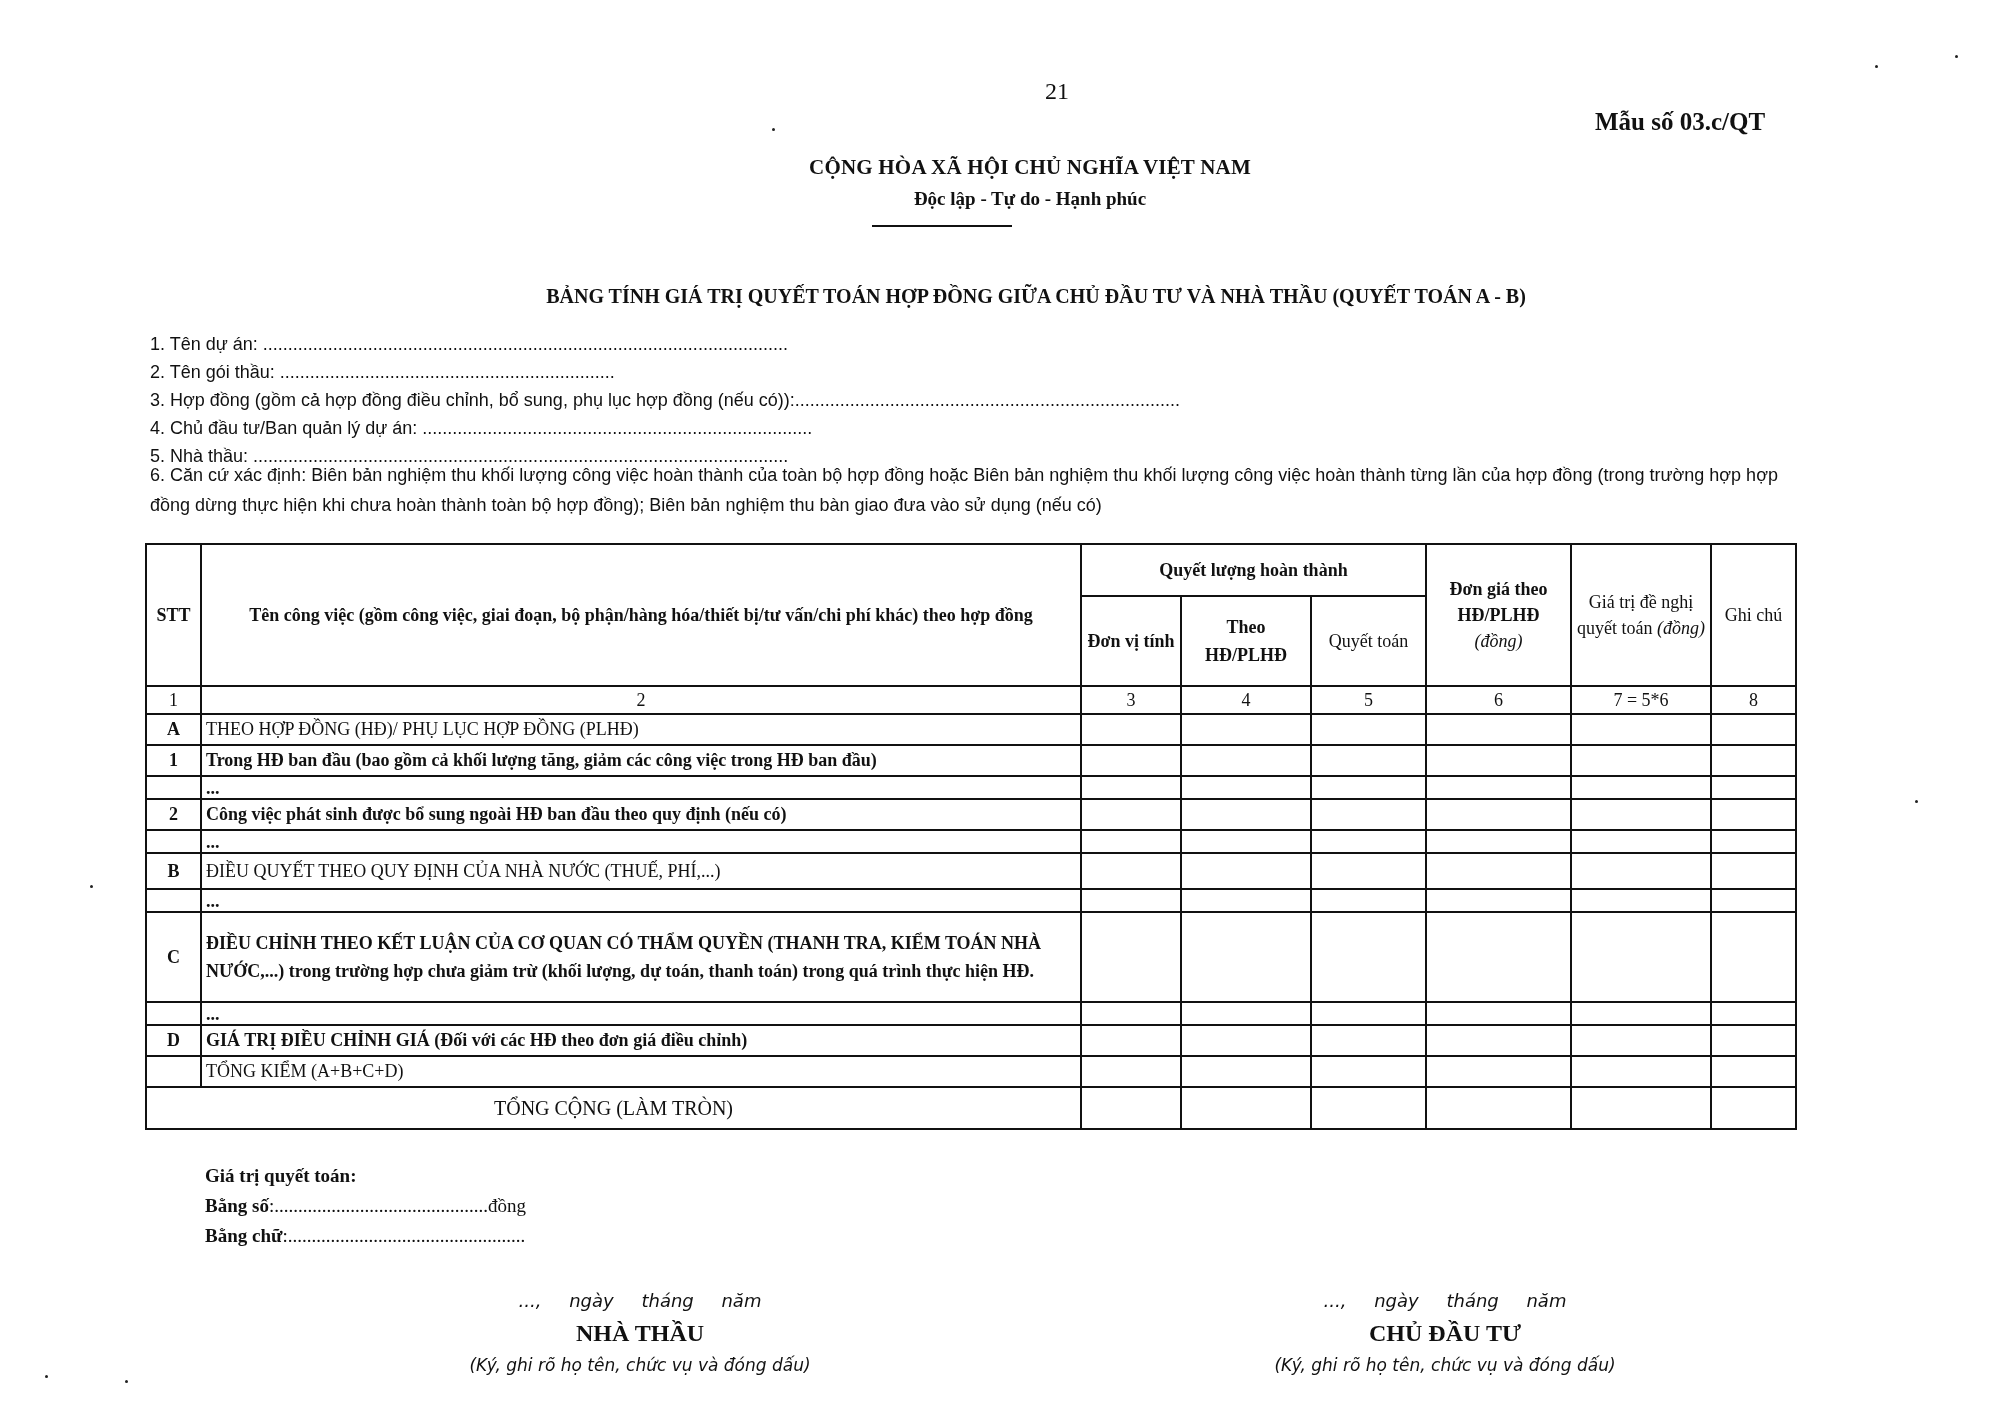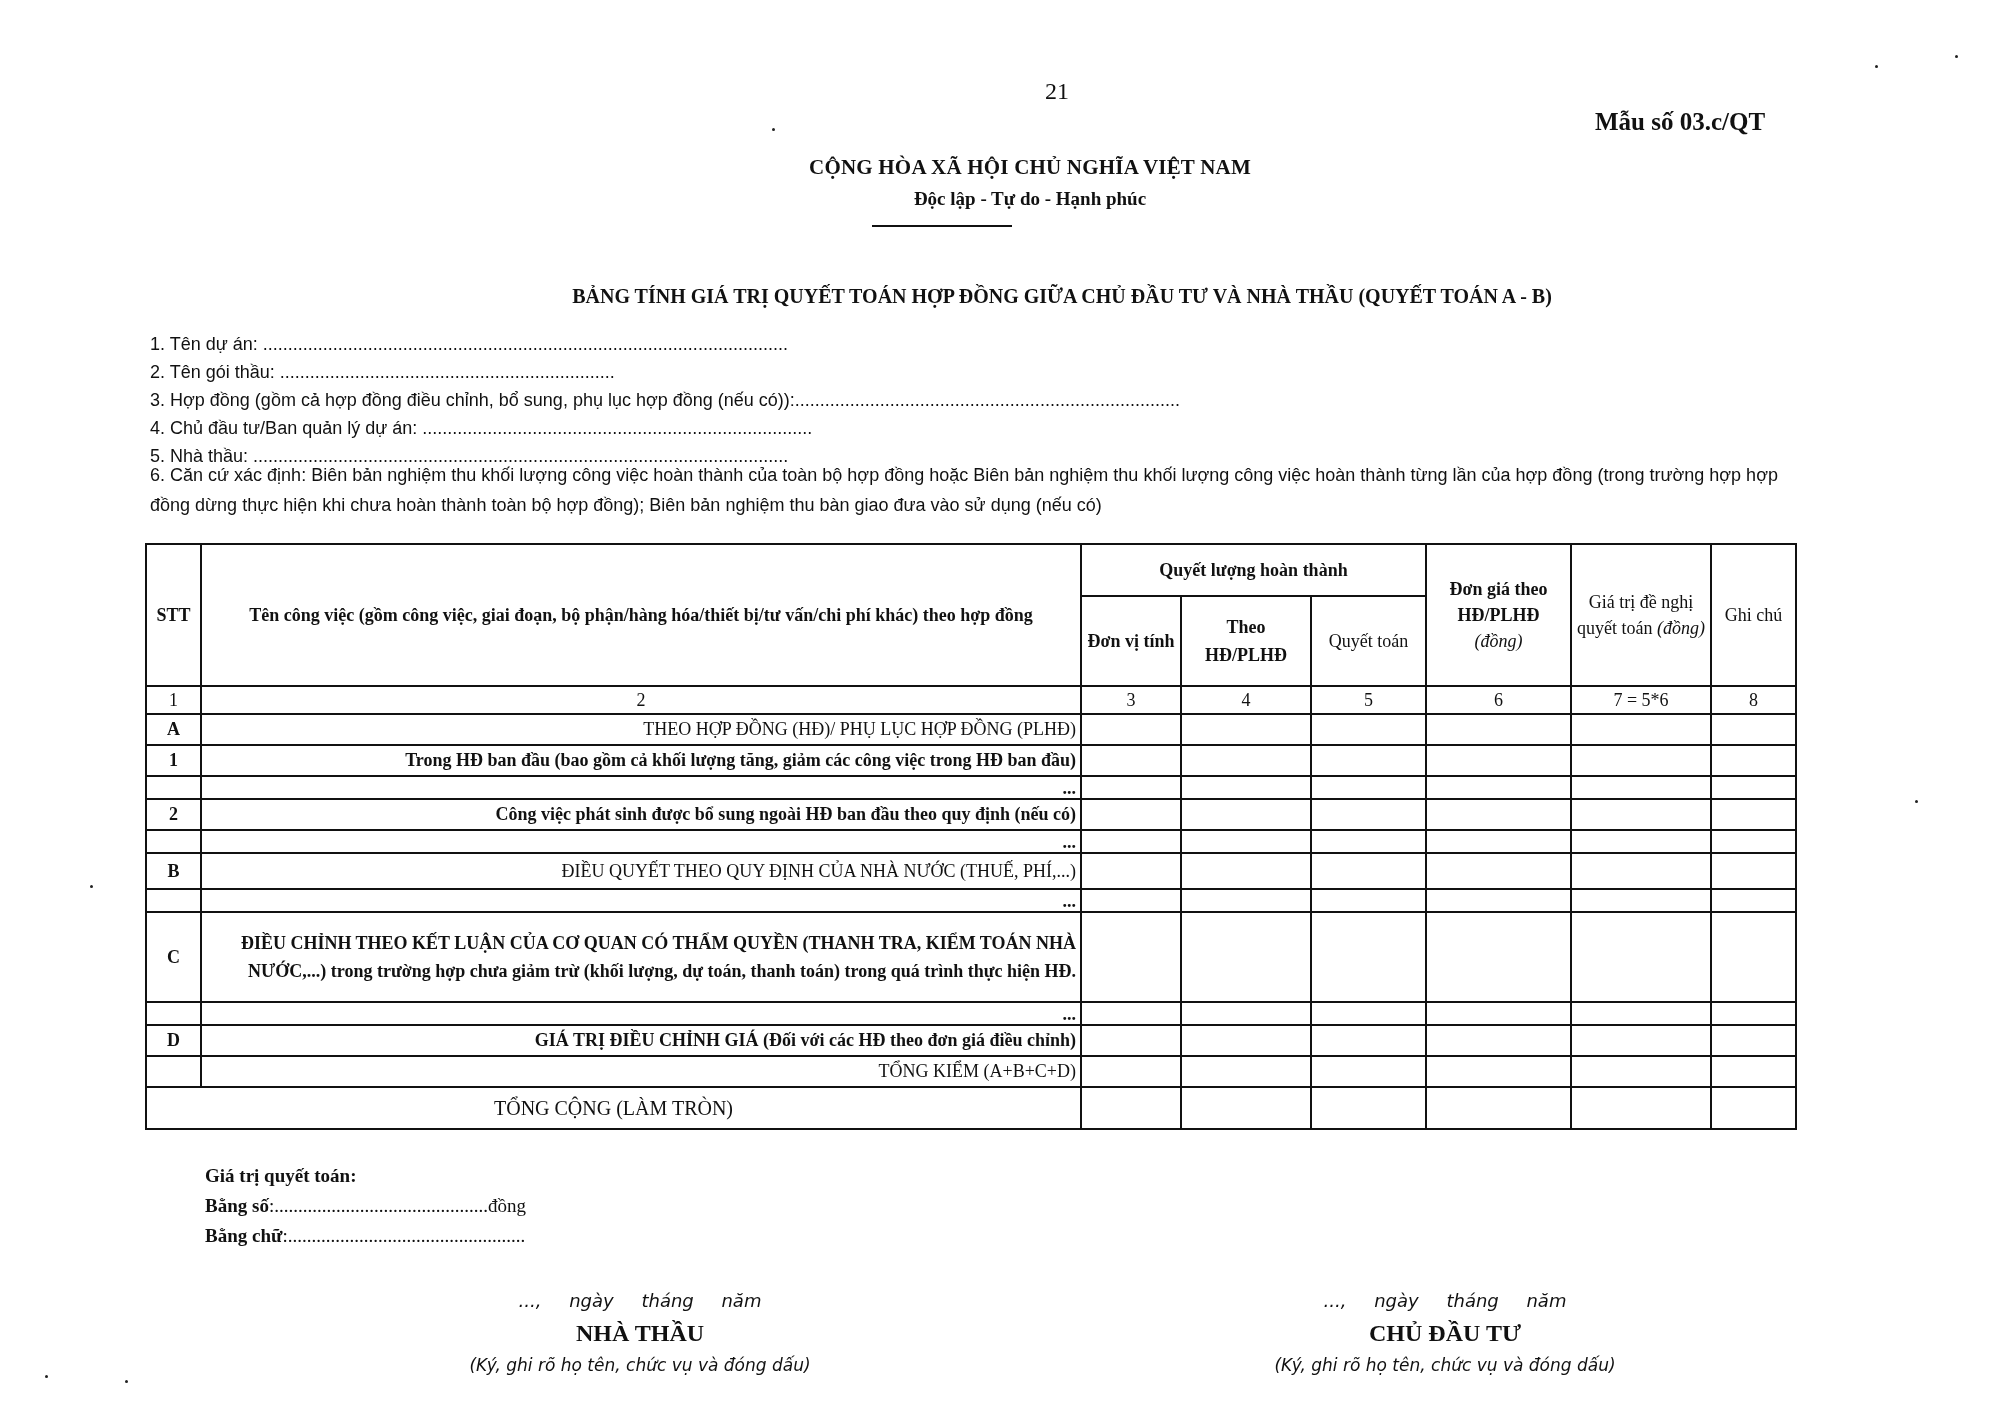--- a/index.html
+++ b/index.html
@@ -4,33 +4,33 @@
 <style>
   html, body { margin: 0; padding: 0; background: #ffffff; }
   body { width: 2000px; height: 1422px; position: relative; overflow: hidden;
          font-family: "Liberation Serif", "DejaVu Serif", serif; color: #111; }
   .abs { position: absolute; }
   .page-number { left: 1045px; top: 78px; font-size: 24px; }
   .form-code { left: 1595px; top: 108px; font-size: 25px; font-weight: bold; }
   .nation { left: 600px; width: 860px; text-align: center; top: 155px; font-size: 21px; font-weight: bold; letter-spacing: 0.2px; }
   .motto { left: 600px; width: 860px; text-align: center; top: 188px; font-size: 19px; font-weight: bold; }
   .motto-rule { left: 872px; top: 225px; width: 140px; height: 0; border-top: 2px solid #111; }
-  .doc-title { left: 312px; width: 1500px; text-align: center; top: 285px; font-size: 20px; font-weight: bold; }
+  .doc-title { left: 286px; width: 1500px; text-align: center; top: 285px; font-size: 20px; font-weight: bold; }
   .info { left: 150px; font-size: 18px; font-family: "Liberation Sans Narrow", "Liberation Sans", "DejaVu Sans", sans-serif; }
   .info-1 { top: 334px; }
   .info-2 { top: 362px; }
   .info-3 { top: 390px; }
   .info-4 { top: 418px; }
   .info-5 { top: 446px; }
   .info-6 { top: 460px; width: 1640px; line-height: 30px; }
   table.main { position: absolute; left: 145px; top: 543px; border-collapse: collapse; width: 1650px; table-layout: fixed; }
   table.main td, table.main th { border: 2px solid #111; padding: 2px 4px; font-size: 18px; vertical-align: middle; }
   table.main th { font-weight: bold; text-align: center; }
   .c-stt { width: 46px; text-align: center; font-weight: bold; }
-  .c-name { text-align: right; font-weight: bold; }
+  .c-name { text-align: left; font-weight: bold; }
   .num-row td { text-align: center; height: 22px; font-size: 18px; padding: 0 4px; }
   .row-std td { height: 25px; }
   .row-dots td { height: 17px; }
   .row-c td { height: 84px; line-height: 28px; }
   .row-round td { height: 36px; }
   .ital { font-style: italic; font-weight: normal; }
   .settle { left: 205px; font-size: 19px; }
   .settle-label { top: 1165px; font-weight: bold; }
   .settle-num { top: 1195px; }
   .settle-words { top: 1225px; }

